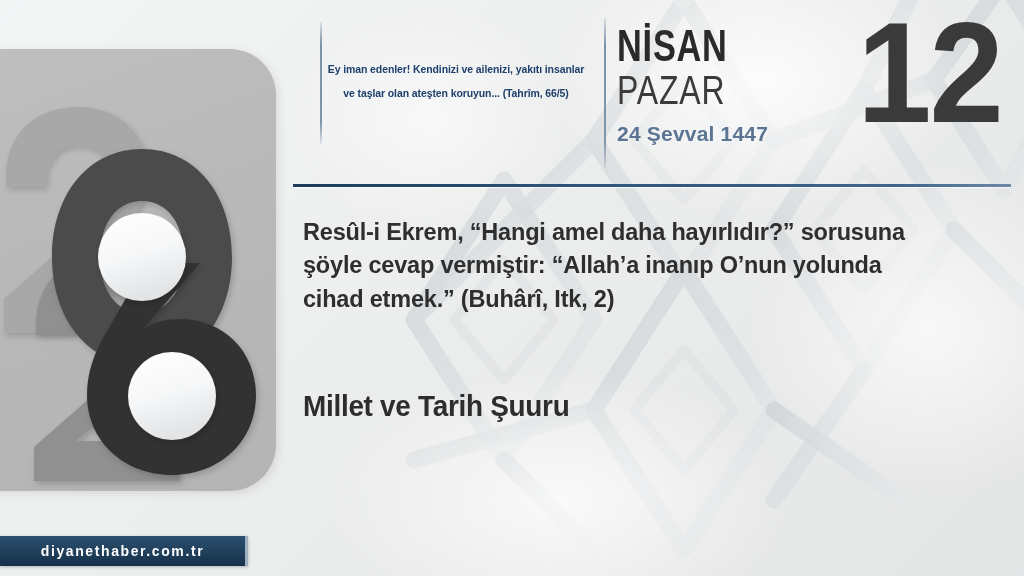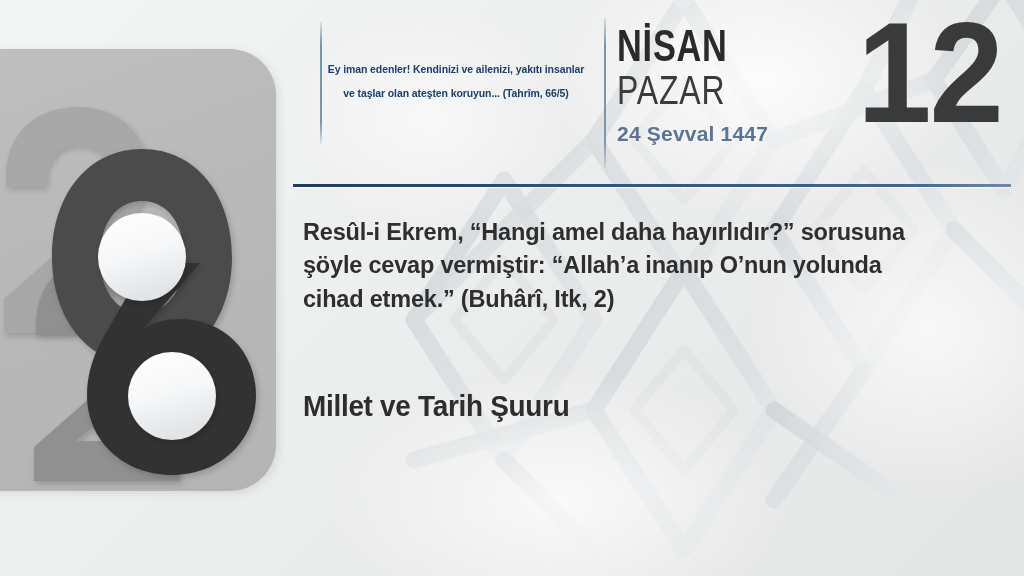--- a/index.html
+++ b/index.html
@@ -222,14 +222,17 @@
   </div>
 
   <div class="day-number">12</div>
 
   <div class="hdiv"></div>
 
   <div class="hadith">Resûl-i Ekrem, “Hangi amel daha hayırlıdır?” sorusuna şöyle cevap vermiştir: “Allah’a inanıp O’nun yolunda cihad etmek.” (Buhârî, Itk, 2)</div>
 
   <div class="topic">Millet ve Tarih Şuuru</div>
 
+  <div class="footer">
+    <span class="footer-text">diyanethaber.com.tr</span>
+  </div>
 
 </div>
 
 </body></html>

